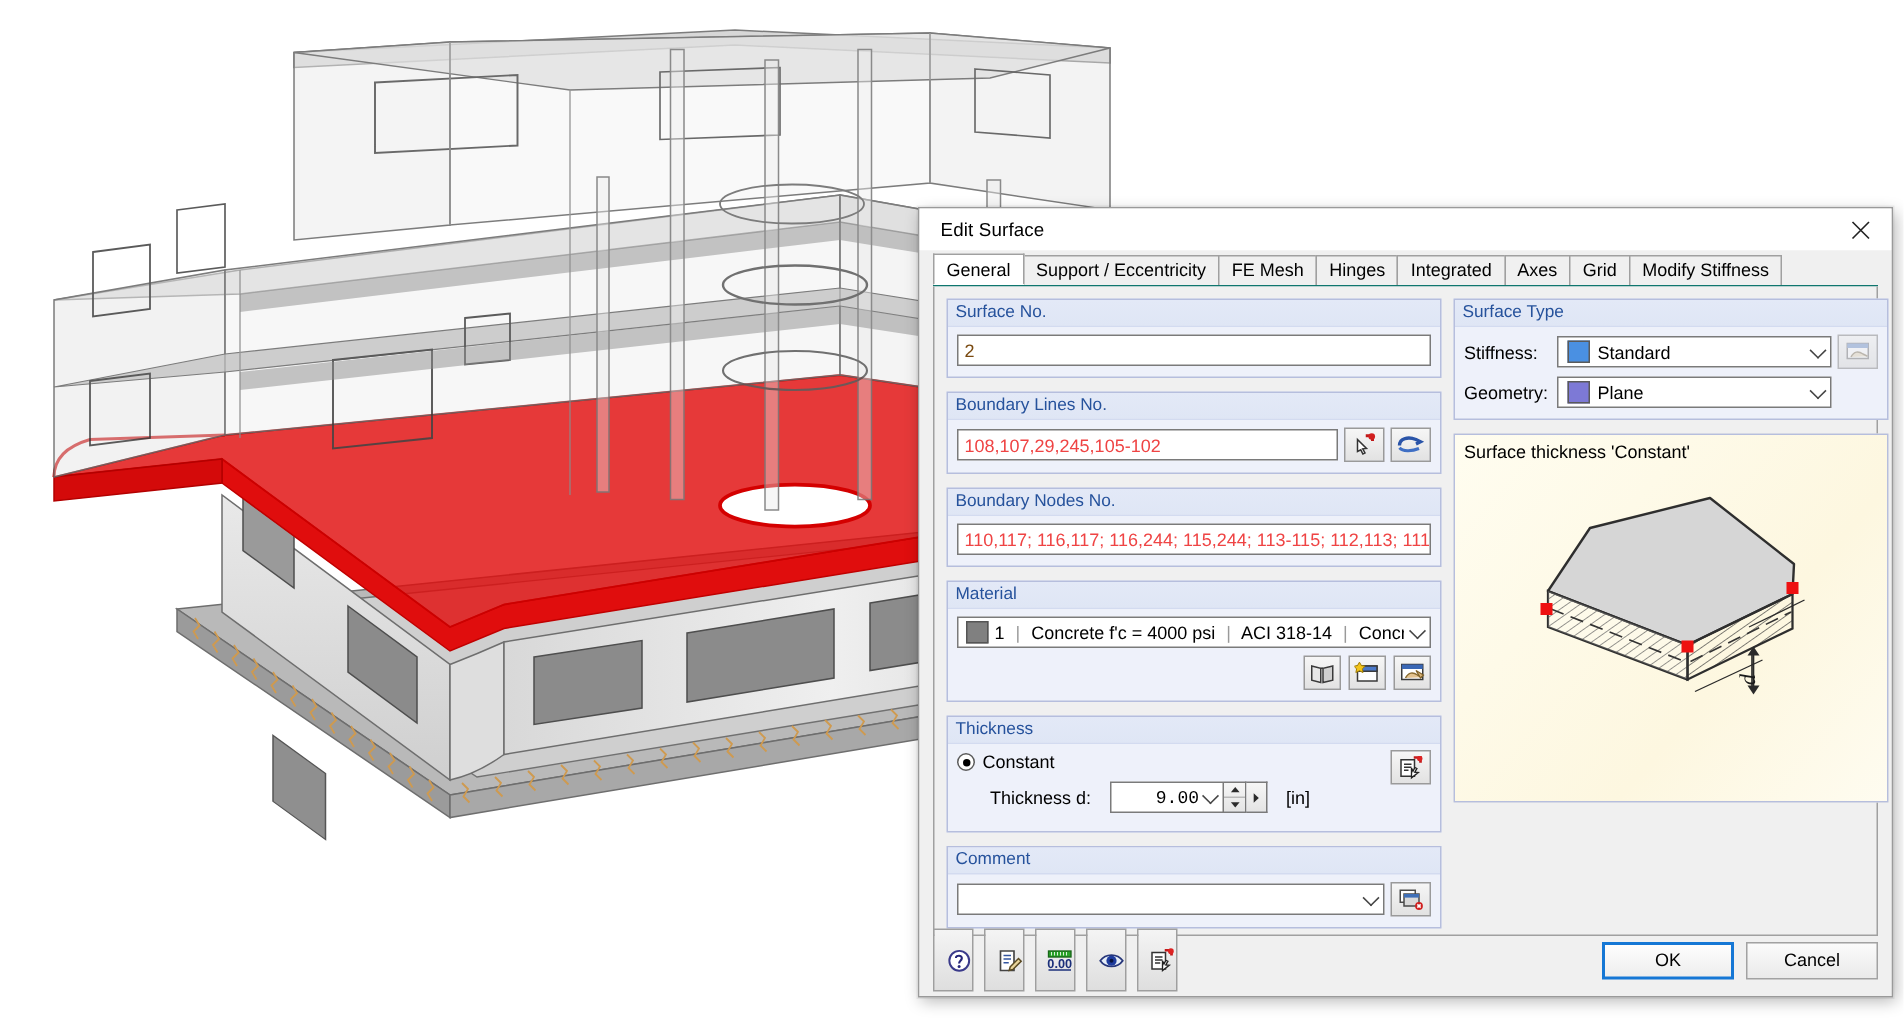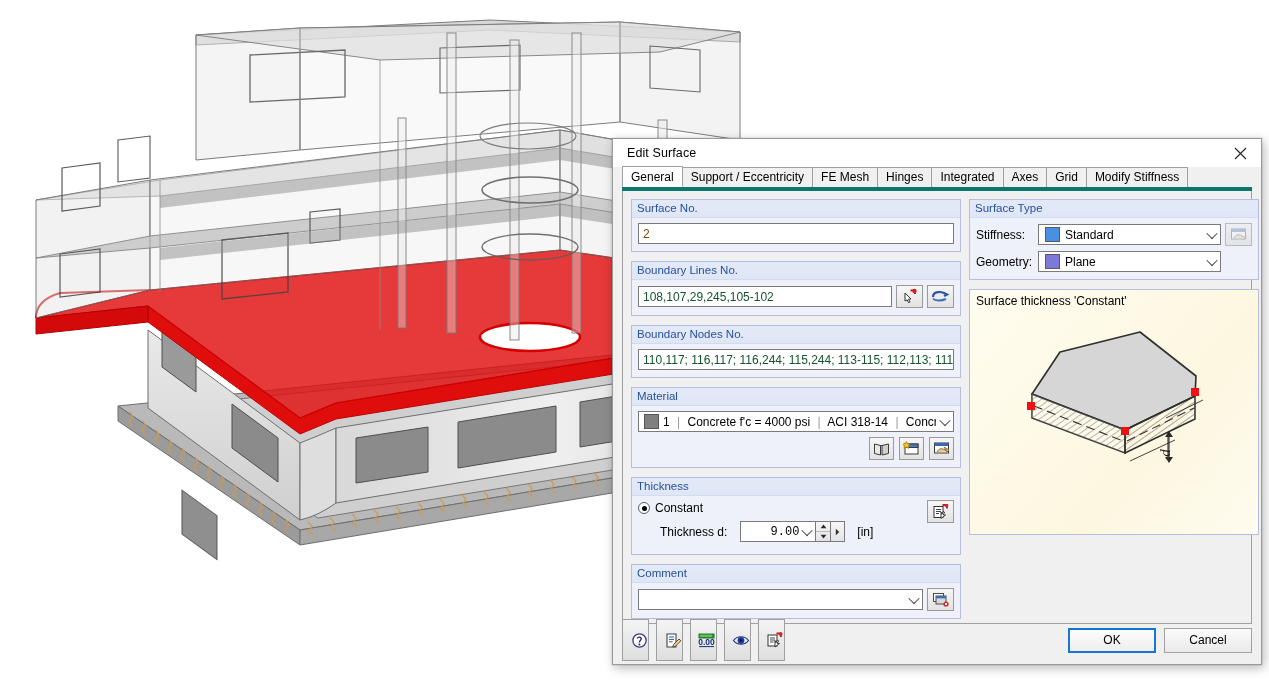--- a/index.html
+++ b/index.html
@@ -38,21 +38,21 @@
 
   .dlgbody{
     flex:1;background:#f0f0f0;position:relative;
     padding:0 9px 0 9px;box-sizing:border-box;
   }
 
   
   .tabstrip{
     position:relative;height:21px;margin-top:3px;
     display:flex;align-items:flex-end;
-    border-bottom:4px solid #0f766e;
+    border-bottom:1px solid #0f766e;
     box-sizing:border-box;
   }
   .tab{
     height:20px;line-height:19px;padding:0 8px;
     background:#f0f0f0;border:1px solid #a0a0a0;border-bottom:none;
     margin-right:-1px;font-size:12px;color:#000;
     box-sizing:border-box;cursor:default;white-space:nowrap;
   }
   .tab.active{
     background:#ffffff;height:21px;line-height:20px;
@@ -81,21 +81,21 @@
     background:linear-gradient(to bottom,#e3e9f7 0%,#dfe6f5 100%);
     border-bottom:1px solid #d3dbf0;
     box-sizing:border-box;
   }
   .grp>.gc{padding:5px 6px 7px 6px;box-sizing:border-box;}
 
   
   .tbox{
     height:21px;background:#fff;border:1px solid #7a7a7a;
     box-sizing:border-box;display:flex;align-items:center;
-    padding:0 4px;font-size:12px;color:#14532d;overflow:hidden;white-space:nowrap;
+    padding:0 4px;font-size:12px;color:#ef4444;overflow:hidden;white-space:nowrap;
   }
   .tbox.tan{color:#7a4a10;}
   .row{display:flex;align-items:center;gap:4px;}
   .row .grow{flex:1;min-width:0;}
 
   
   .tbtn{
     width:27px;height:23px;flex:0 0 auto;
     background:linear-gradient(to bottom,#f6f6f6,#e2e2e2);
     border:1px solid #9a9a9a;box-sizing:border-box;

